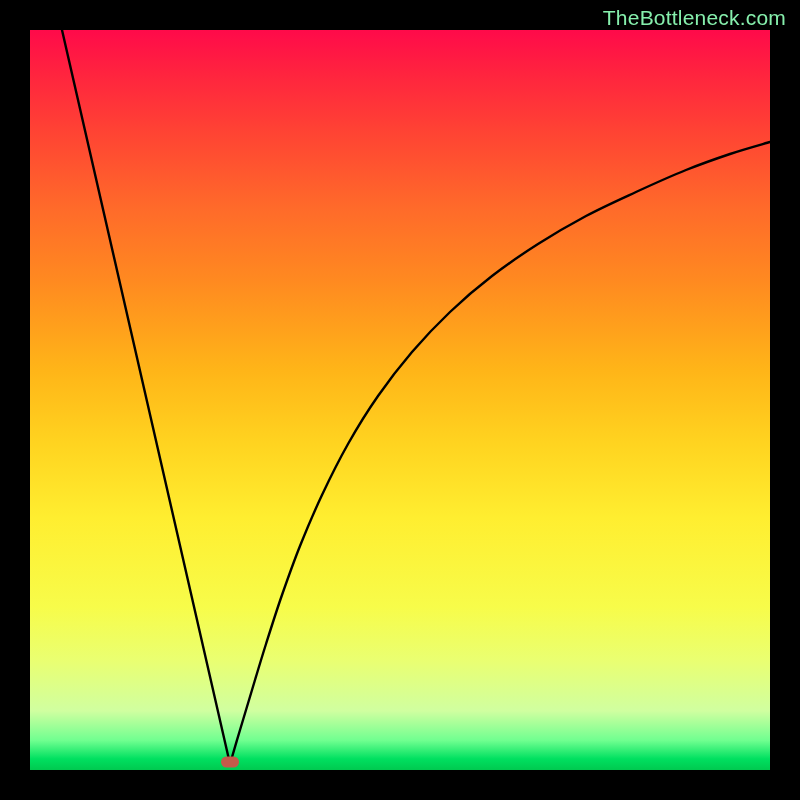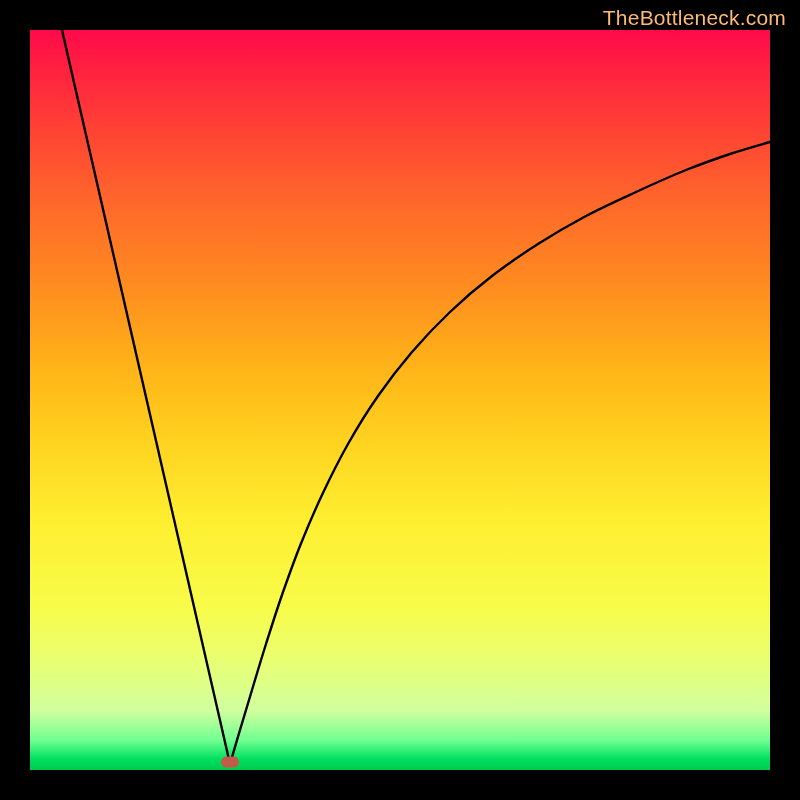--- a/index.html
+++ b/index.html
@@ -38,21 +38,21 @@
       #d0ffa0 92%,
       #70ff90 96%,
       #00e060 98.5%,
       #00c94f 100%
     );
   }
   .watermark {
     position: absolute;
     top: 6px;
     right: 14px;
-    color: #fdba74;
+    color: #86efac;
     font-size: 21px;
     letter-spacing: 0.2px;
     font-weight: 500;
   }
   svg.curve {
     position: absolute;
     left: 0;
     top: 0;
     width: 740px;
     height: 740px;

